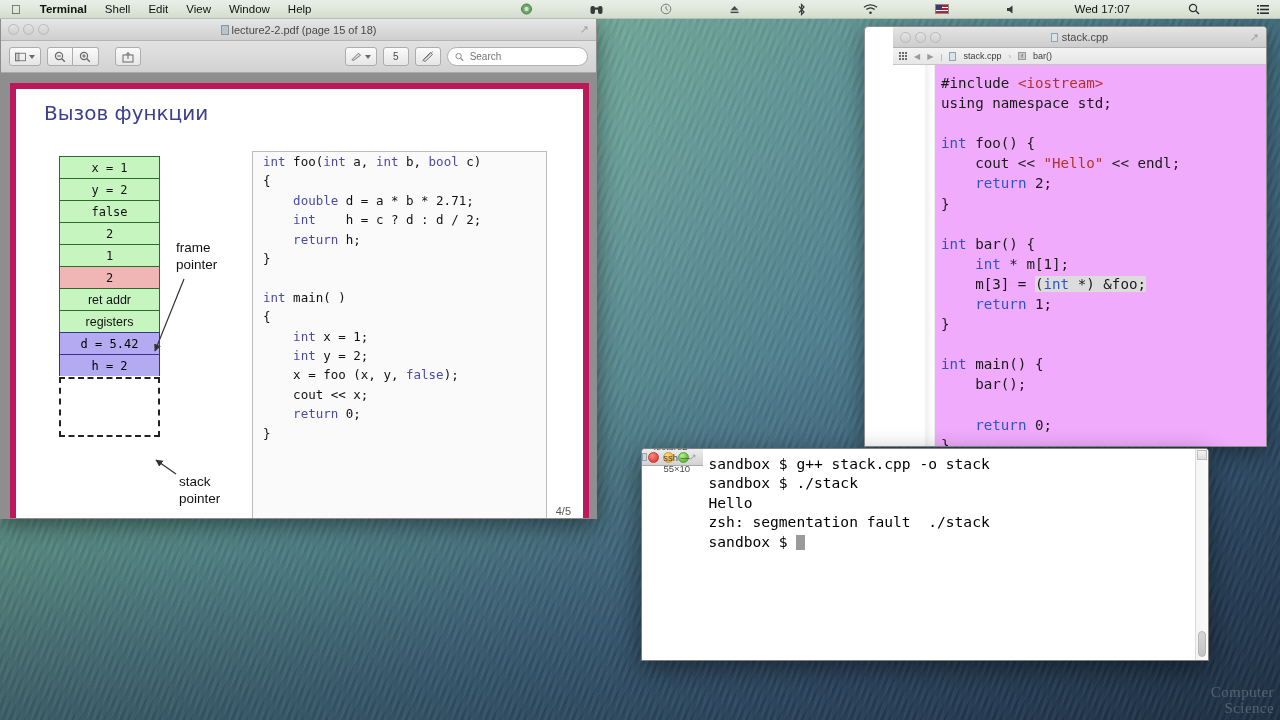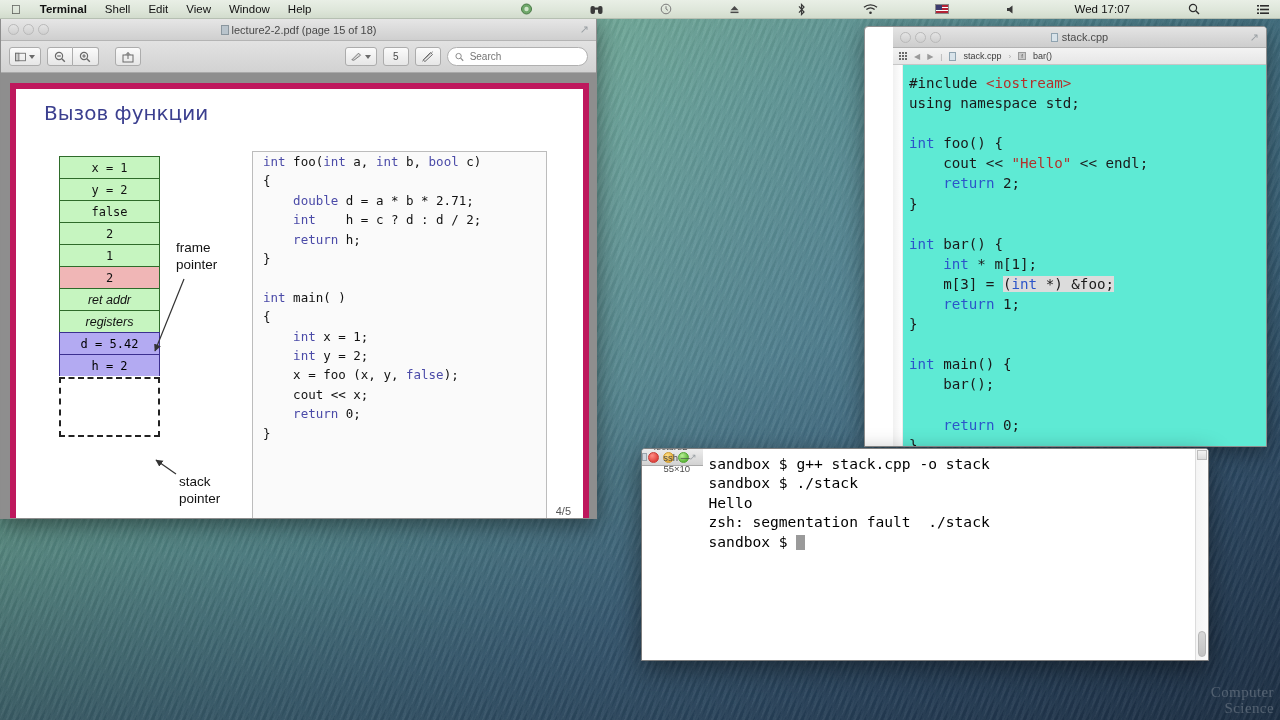--- a/index.html
+++ b/index.html
@@ -125,21 +125,21 @@
   #stack-diagram { position:absolute; left:43px; top:67px; width:101px; }
   .cell {
     height:22px; border:1.6px solid #2e6b2a; border-bottom-width:0;
     display:flex; align-items:center; justify-content:center;
     font-family:"DejaVu Sans Mono", monospace; font-size:12px; color:#111;
     background:#c6f5c0;
   }
   .cell:last-of-type { border-bottom-width:1.6px; }
   .cell.red { background:#f0b6b6; border-color:#2e6b2a; }
   .cell.purple { background:#b3aaf2; border-color:#3b2f8f; color:#000000; }
-  .cell.sans { font-family:"Liberation Sans", sans-serif; font-size:12.5px;font-style:italic; }
+  .cell.sans { font-family:"Liberation Sans", sans-serif; font-size:12.5px; }
   #empty-frame {
     margin-top:1px; height:60px; border:2px dashed #222; background:transparent;
   }
   .ptr-label {
     position:absolute; font-size:13.5px; color:#111; line-height:17px;
     font-family:"Liberation Sans", sans-serif;
   }
   #fp-label { left:160px; top:150px; }
   #sp-label { left:163px; top:384px; }
   #arrows { position:absolute; left:0; top:0; width:579px; height:446px; pointer-events:none; }
@@ -181,22 +181,23 @@
     display:flex; align-items:center; gap:7px; padding:0 6px;
     font-size:9px; color:#3c3c3c;
   }
   .grid-icon { display:grid; grid-template-columns:repeat(3,2px); grid-template-rows:repeat(3,2px); gap:1px; }
   .grid-icon i { background:#6a6a6a; display:block; width:2px; height:2px; }
   .nav-arrow { color:#9a9a9a; font-size:8px; }
   .jb-sep { color:#a8a8a8; font-size:8px; }
   .mini-file { width:7px;height:9px;background:#d8e3ea;border:1px solid #8fa3b0;display:inline-block;}
   .mini-fn { width:8px;height:8px;background:#c9c9c9;border:1px solid #9a9a9a;display:inline-block;font-size:6px;line-height:7px;text-align:center;color:#555;}
   #editor-body {
-    flex:1; background:#5eead4; position:relative; overflow:hidden;
+    flex:1; background:#f0abfc; position:relative; overflow:hidden;
     display:flex;
+    margin-left:32px;
   }
   #editor-gutter { width:10px; flex:0 0 10px; background:linear-gradient(90deg,#f1f1f1,#ffffff); border-right:1px solid #ededed; }
   #editor-code {
     flex:1; padding:8px 6px 0 6px;
     font-family:"DejaVu Sans Mono", monospace;
     font-size:14.2px; line-height:20.1px; white-space:pre; color:#1a1a1a;
   }
   #editor-code .kw  { color:#2c55c9; }
   #editor-code .str { color:#b3312b; }
   #editor-code .pp  { color:#1a1a1a; }

